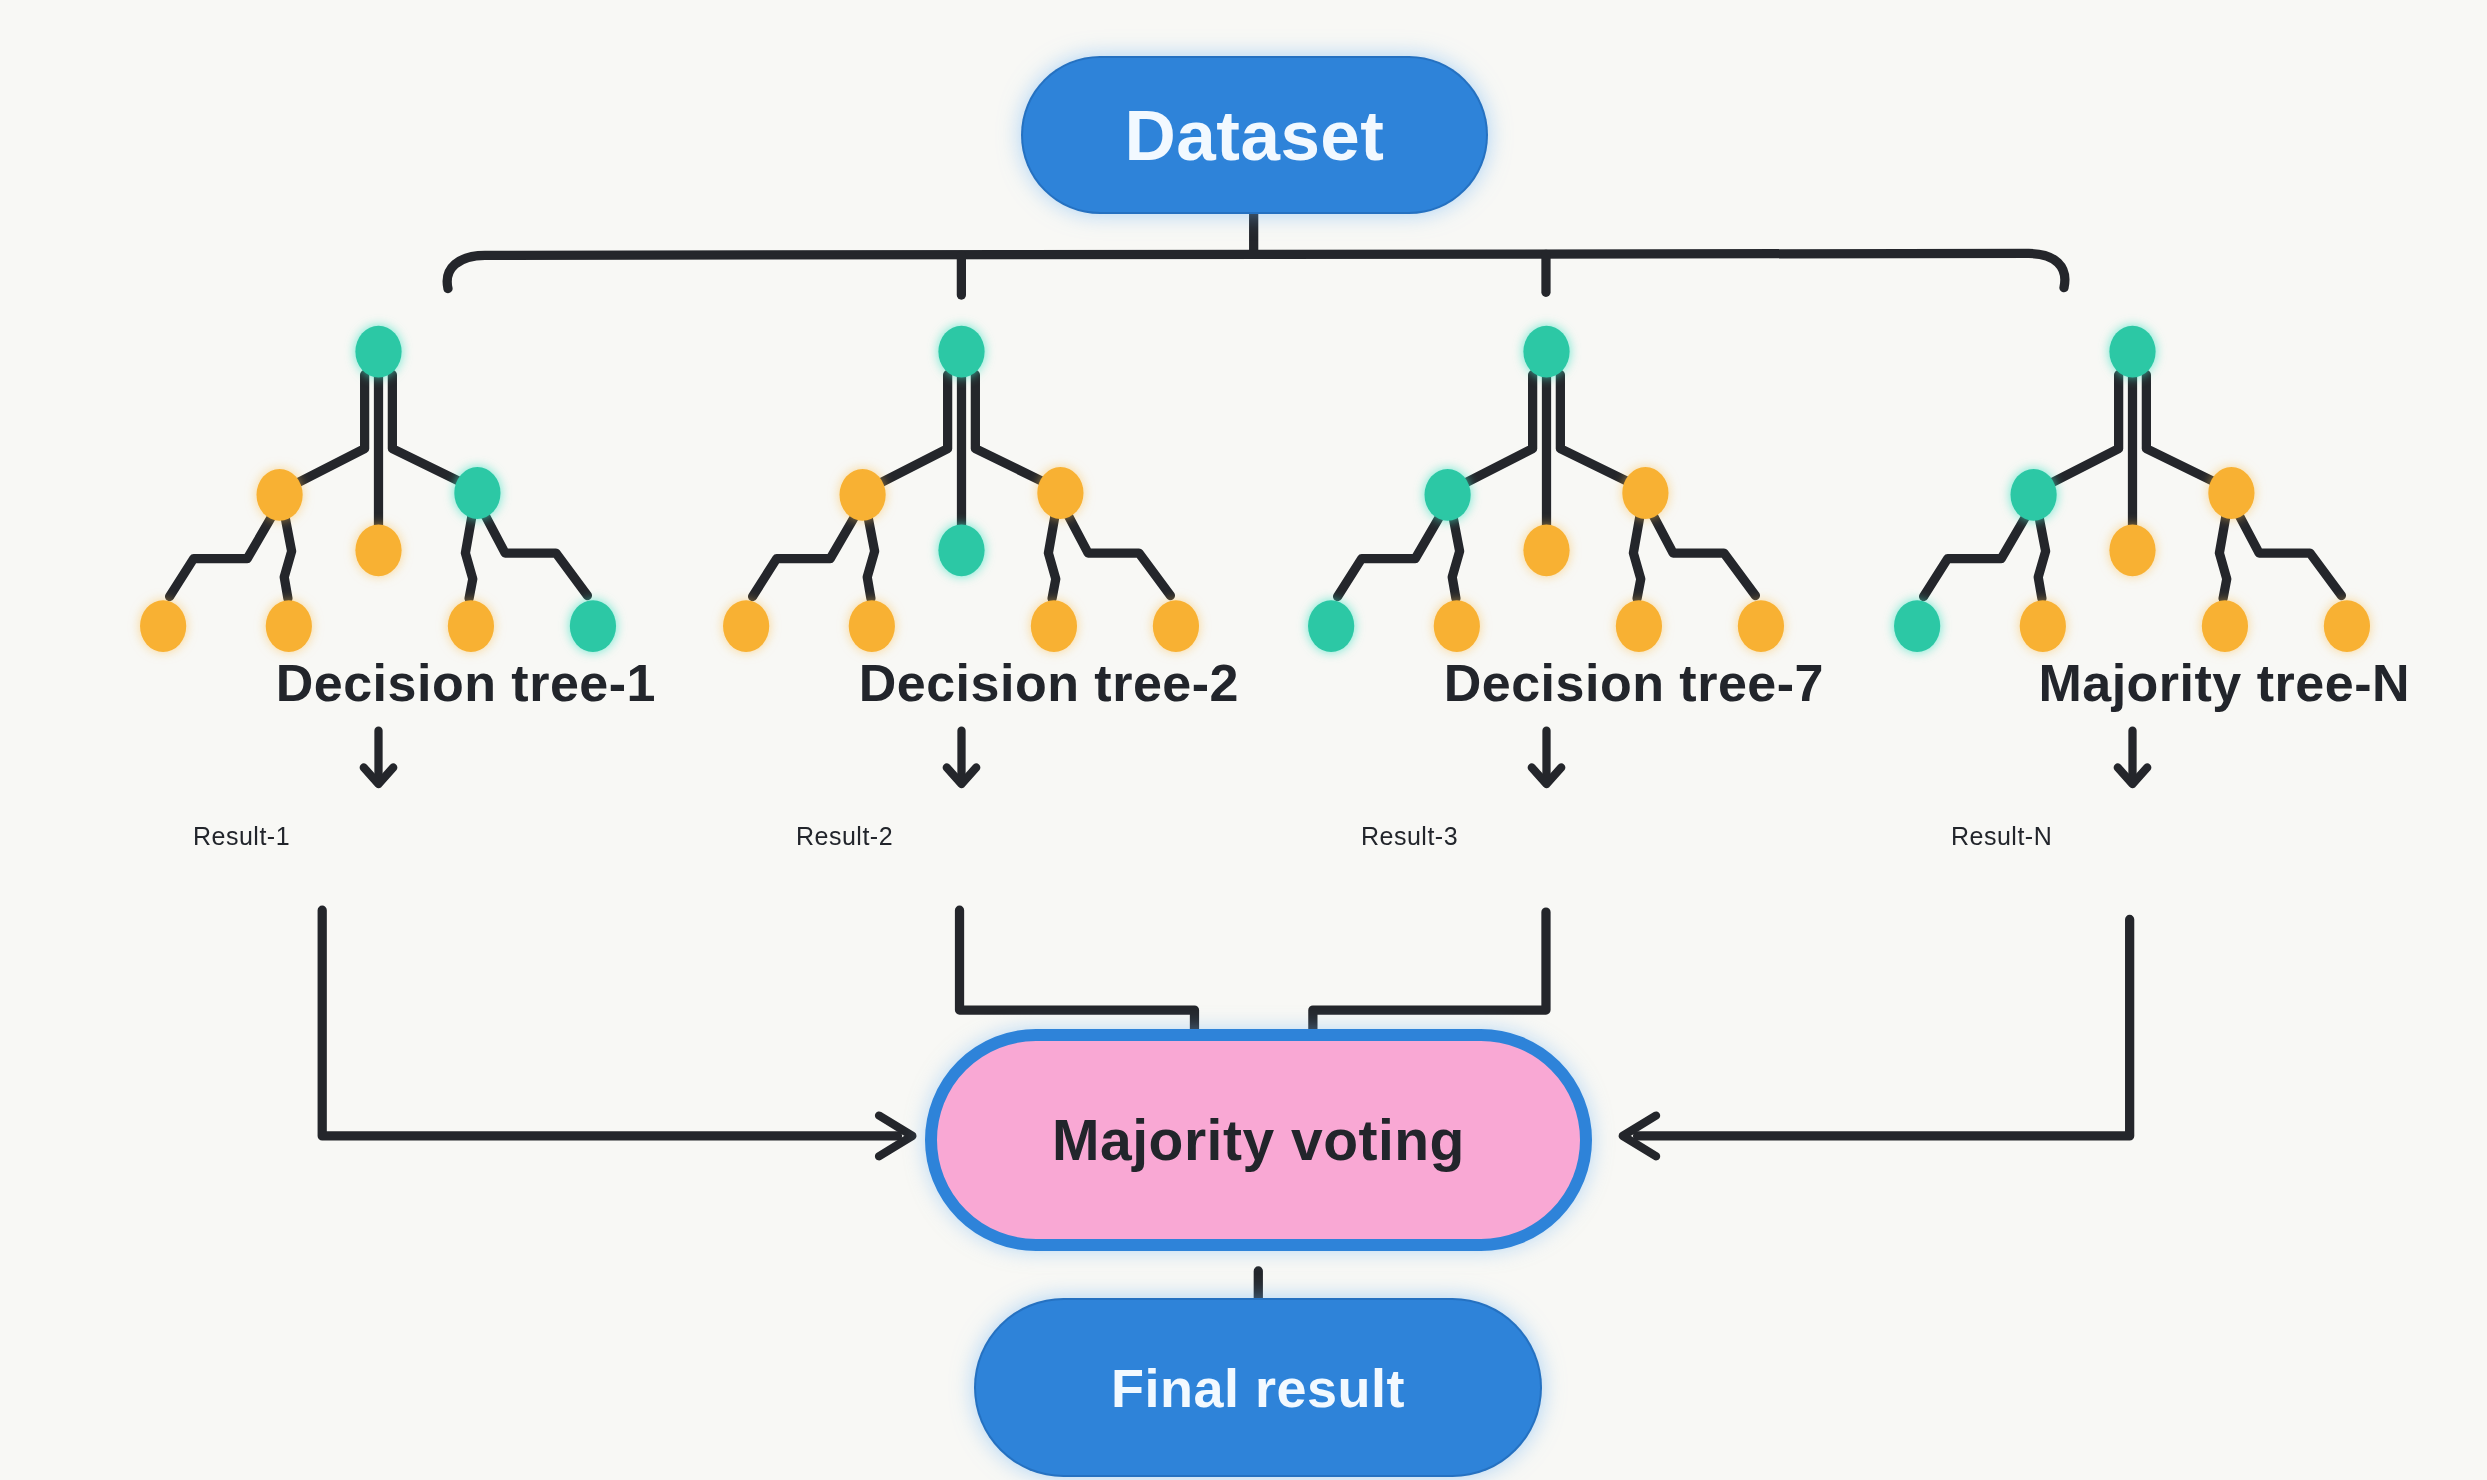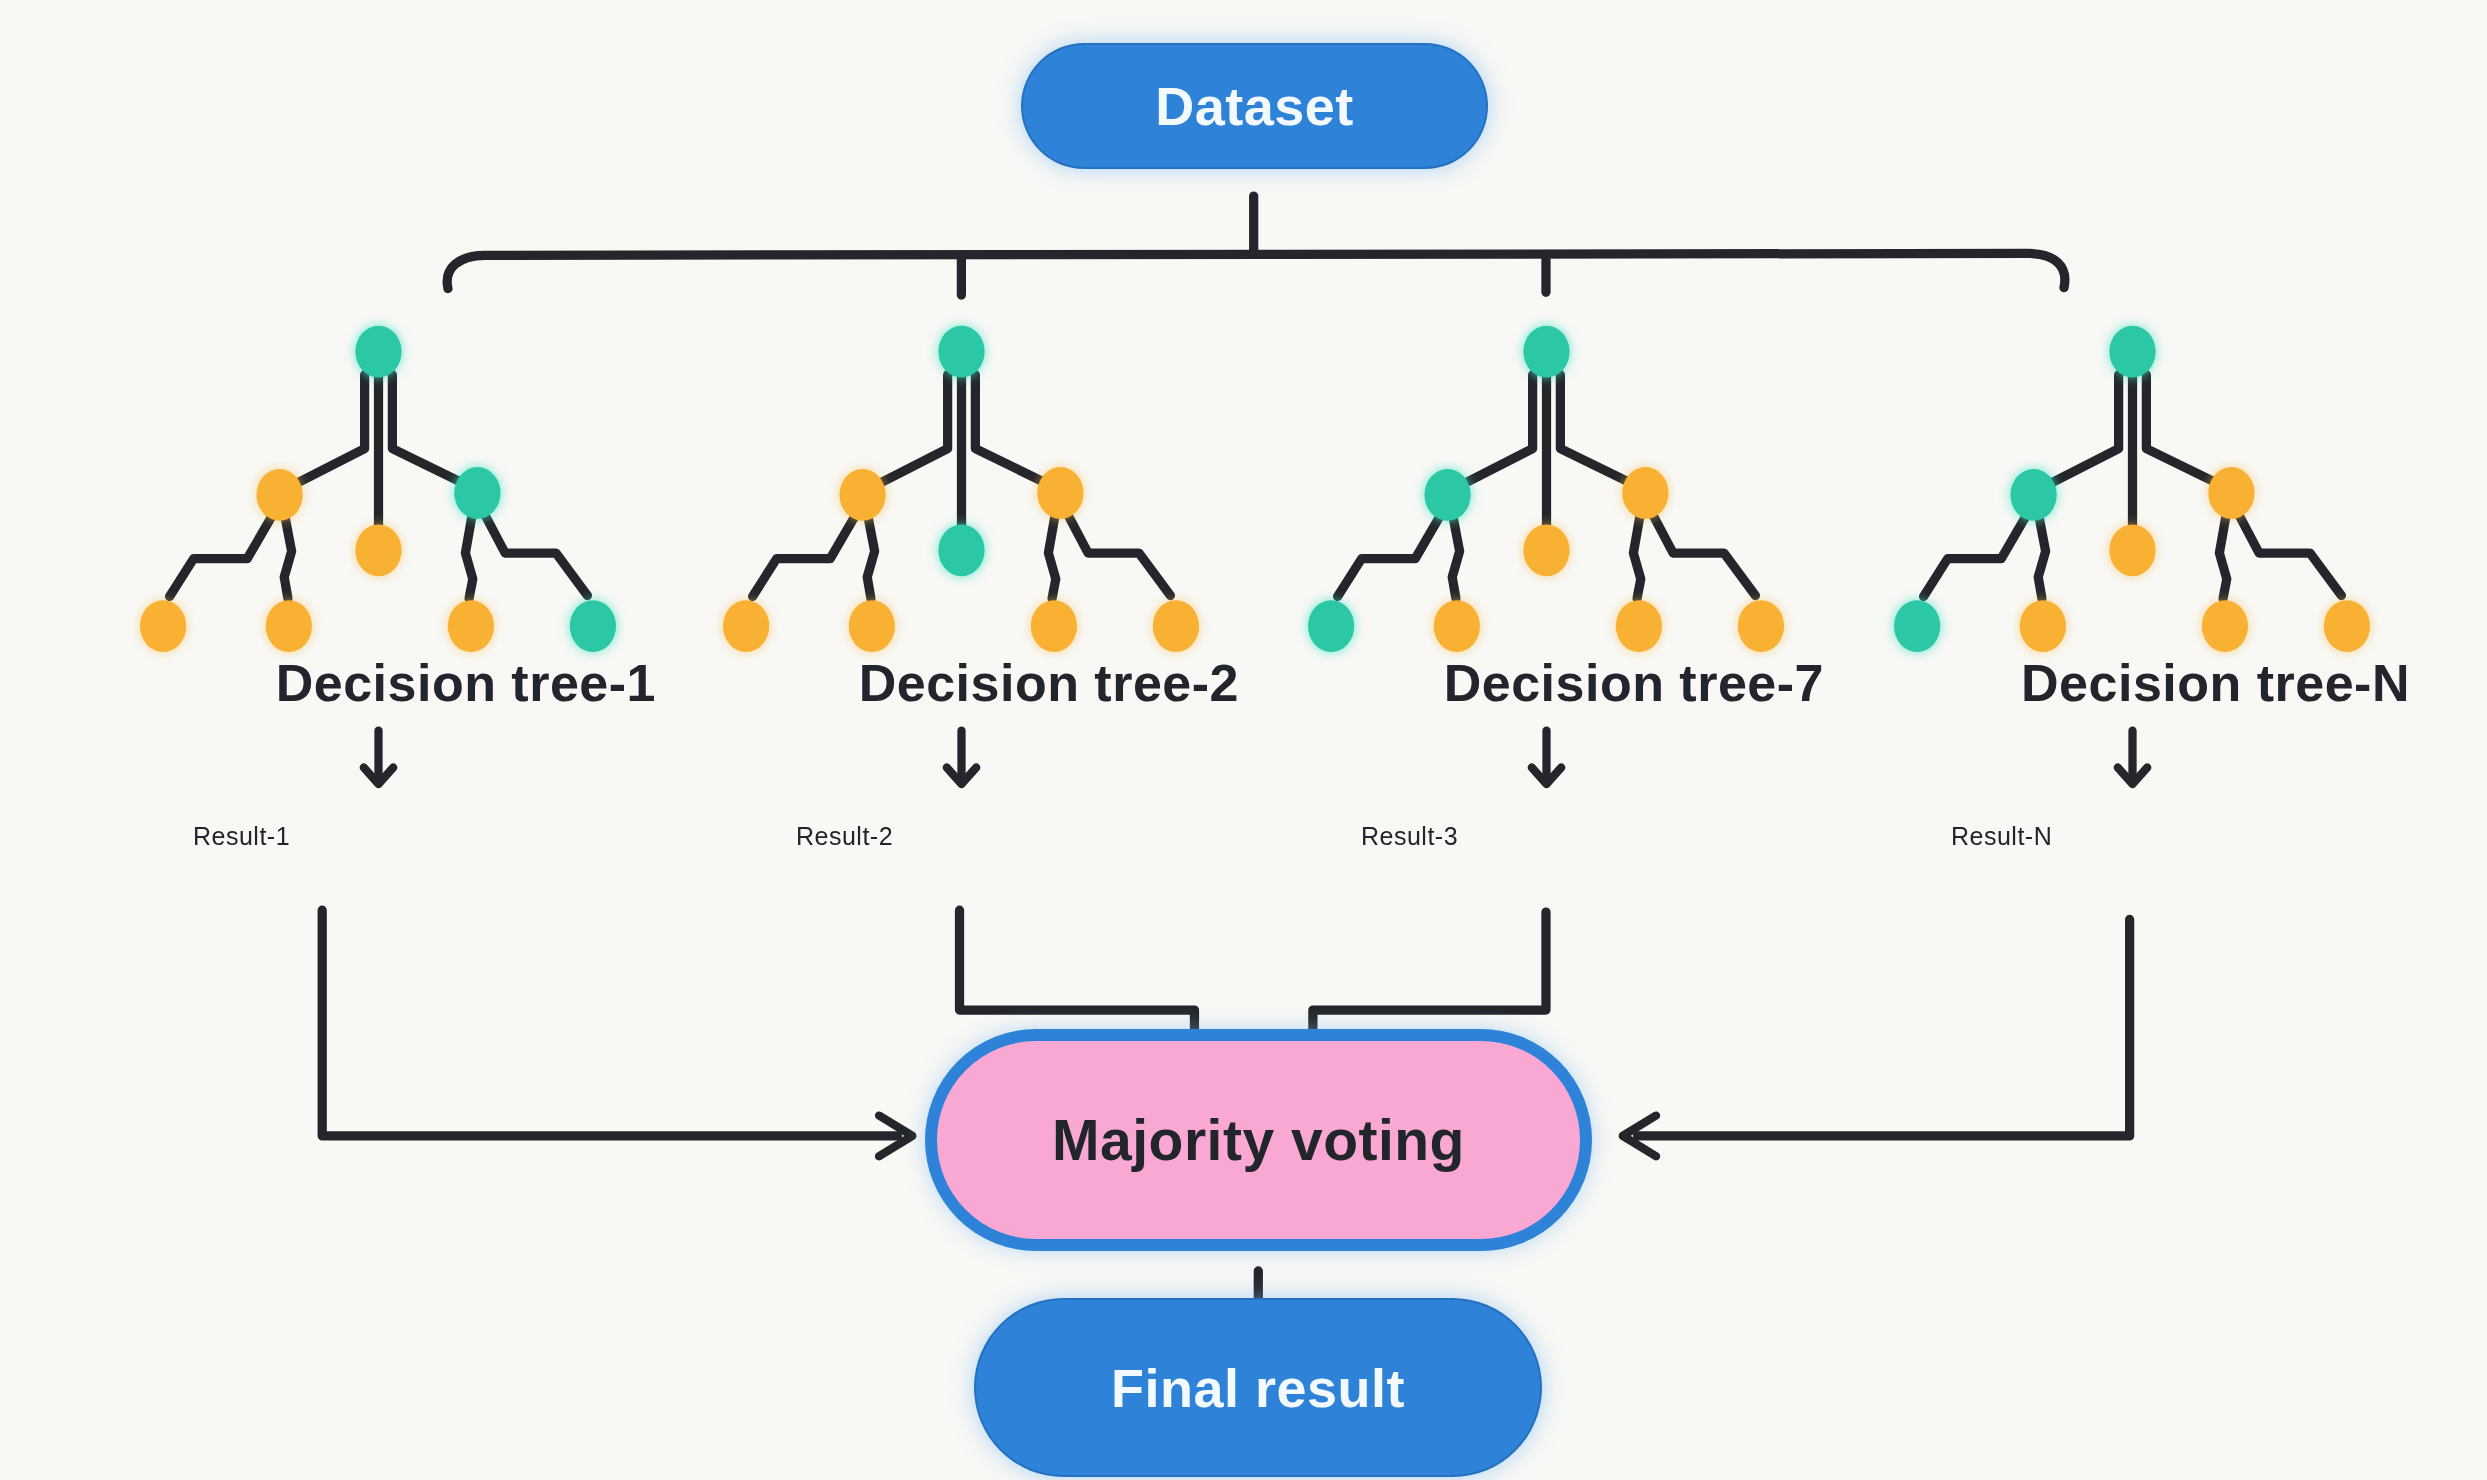--- a/index.html
+++ b/index.html
@@ -16,21 +16,21 @@
   .node-orange{filter:drop-shadow(0 0 6px rgba(250,190,80,.6));}
   .pill{
     position:absolute;display:flex;align-items:center;justify-content:center;
     box-sizing:border-box;letter-spacing:0.5px;
   }
   .pill-solid{
     background:var(--blue,#2e83d9);color:#f2f9ff;font-weight:700;
     box-shadow:0 0 22px rgba(110,180,245,.55);
     border:2.8px solid rgba(20,80,150,.35);
   }
-  .pill-dataset{left:1021px;top:43px;width:467px;height:126px;border-radius:80px;font-size:54px;}
+  .pill-dataset{left:1021px;top:56px;width:467px;height:158px;border-radius:80px;font-size:71px;}
   .pill-final{left:974px;top:1288px;width:568px;height:179px;border-radius:90px;font-size:54px;margin-top:10px;}
   .pill-outline{
     left:925px;top:1029px;width:667px;height:222px;border-radius:111px;
     background:#f9a8d4;border:12px solid var(--blue,#2e83d9);
     color:var(--text,#22252b);font-weight:600;font-size:57px;
     box-shadow:0 0 20.4px rgba(120,185,245,.5);
   }
   .tree-label{
     position:absolute;width:555px;top:653px;text-align:right;
     color:var(--text,#22252b);font-size:52px;font-weight:700;letter-spacing:0.5px;
@@ -132,21 +132,21 @@
     <ellipse cx="367" cy="185" rx="25" ry="28" fill="#f8b133" class="node-orange"></ellipse>
     <ellipse cx="27" cy="329" rx="25" ry="28" fill="#2cc8a5" class="node-teal"></ellipse>
     <ellipse cx="163" cy="329" rx="25" ry="28" fill="#f8b133" class="node-orange"></ellipse>
     <ellipse cx="360" cy="329" rx="25" ry="28" fill="#f8b133" class="node-orange"></ellipse>
     <ellipse cx="492" cy="329" rx="25" ry="28" fill="#f8b133" class="node-orange"></ellipse>
   </svg>
 
   <div class="tree-label" style="left:101px;">Decision tree-1</div>
   <div class="tree-label" style="left:684px;">Decision tree-2</div>
   <div class="tree-label" style="left:1269px;">Decision tree-7</div>
-  <div class="tree-label" style="left:1855px;">Decision tree-N</div>
+  <div class="tree-label" style="left:1855px;">Majority tree-N</div>
 
   <svg style="left:358px;top:727px;" width="41" height="81" viewBox="0 0 44 88">
     <path class="chev" d="M22,4 L22,58"></path>
       <path class="chev" d="M6,44 L22,62 L38,44"></path>
   </svg>
   <svg style="left:941px;top:727px;" width="41" height="81" viewBox="0 0 44 88">
     <path class="chev" d="M22,4 L22,58"></path>
       <path class="chev" d="M6,44 L22,62 L38,44"></path>
   </svg>
   <svg style="left:1526px;top:727px;" width="41" height="81" viewBox="0 0 44 88">

